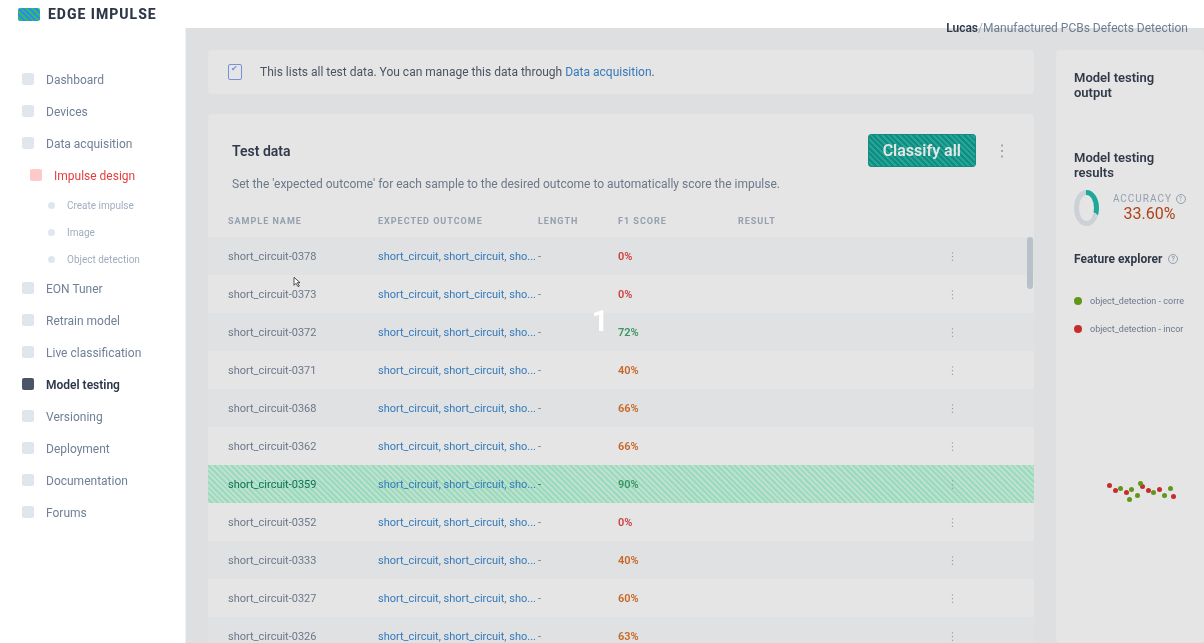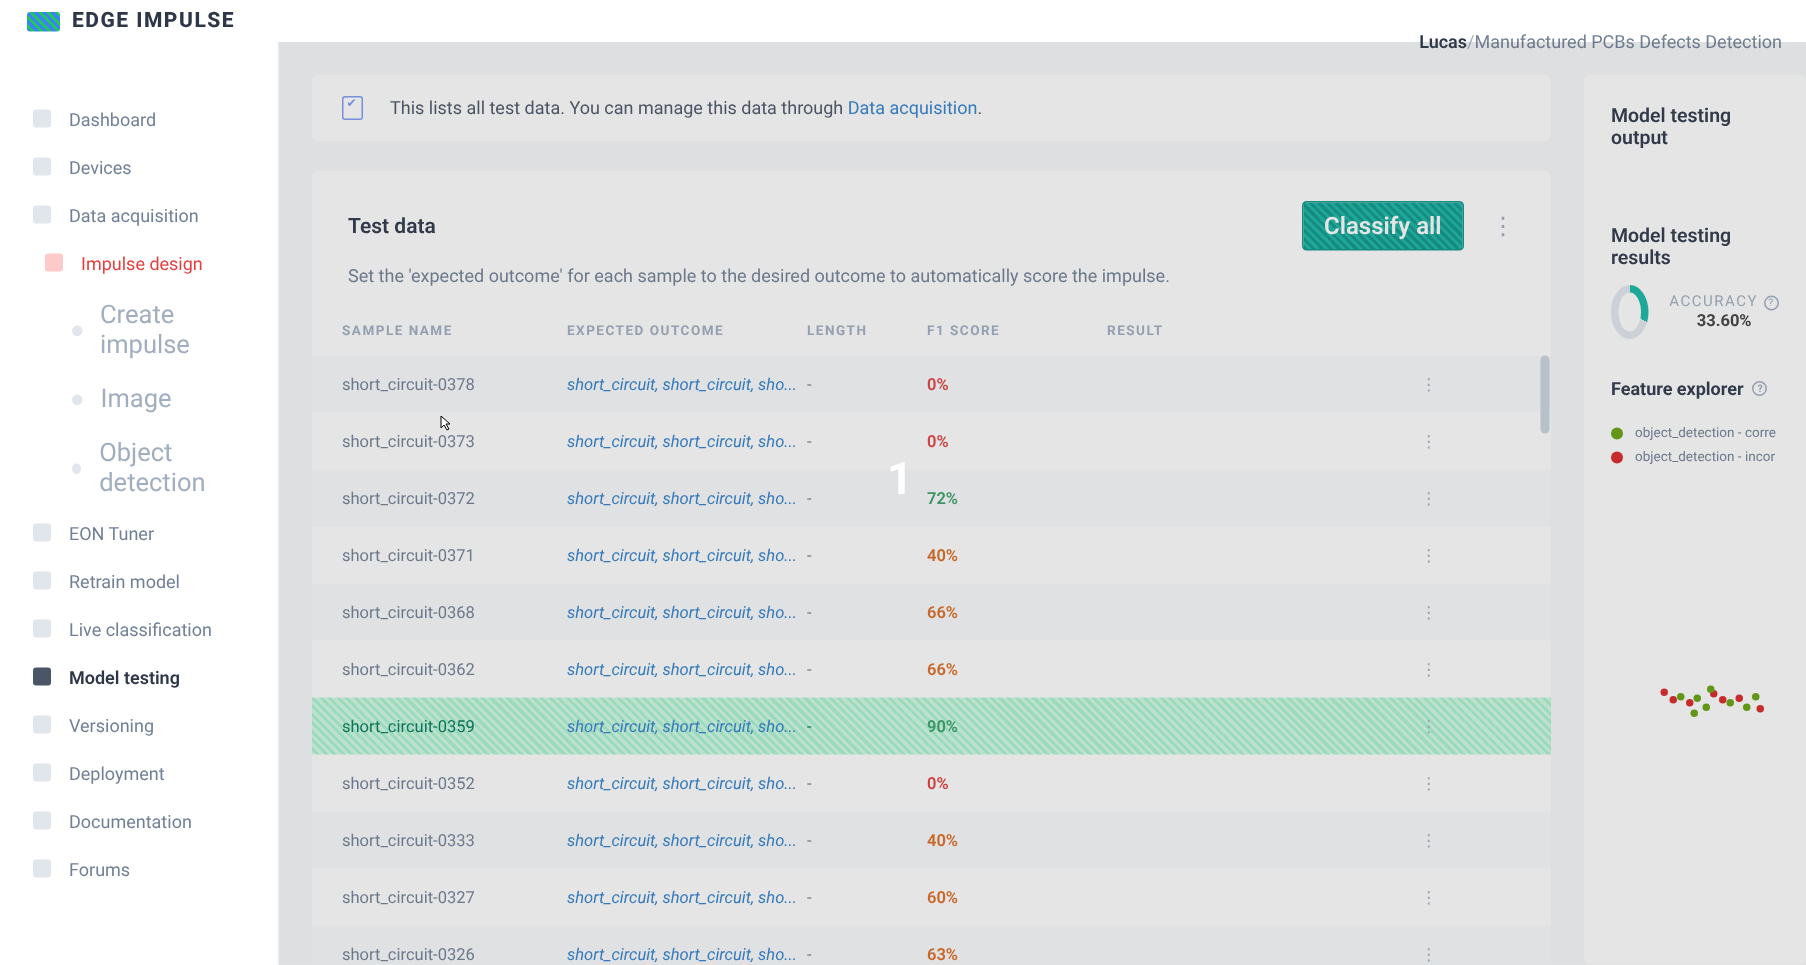--- a/index.html
+++ b/index.html
@@ -14,21 +14,21 @@
   .breadcrumb .sep { color: #a0aec0; }
 
   .layout { display: flex; height: calc(100% - 28px); }
 
   
   .sidebar { width: 186px; min-width:186px; background: #fff; border-right: 1px solid #edf2f7; padding-top: 36px; overflow:hidden; }
   .nav-item { display: flex; align-items: flex-start; gap: 12px; padding: 9px 10px 9px 22px; font-size: 12px; color: #718096; cursor: pointer; }
   .nav-item.active { color: #2d3748; font-weight: 600; }
   .nav-item.accent { color: #e53e3e; padding-left: 30px; }
   .nav-icon { width: 12px; height: 12px; display:inline-block; border-radius: 2px; background:#cbd5e0; opacity:.6; }
-  .nav-sub { display:flex; align-items:center; gap:12px; padding: 8px 10px 8px 48px; font-size: 17px; color:#a0aec0; cursor:pointer; }
+  .nav-sub { display:flex; align-items:center; gap:12px; padding: 8px 10px 8px 48px; font-size: 10px; color:#a0aec0; cursor:pointer; }
   .section-label { padding: 30px 22px 10px; font-size: 9px; letter-spacing: 1px; color:#a0aec0; font-weight:700; }
 
   
   .main { flex: 1; padding: 22px 0 0 22px; display:flex; gap:22px; overflow:hidden; }
 
   
   .banner { background:#fff; border-radius:4px; padding: 14px 20px; display:flex; align-items:center; gap:18px; font-size:12px; color:#4a5568; }
   .banner-icon { width:14px; height:16px; border:1px solid #7f9cf5; border-radius:2px; position:relative; }
   .banner-icon::after { content:'✔'; position:absolute; font-size:8px; top:-1px; left:2px; color:#7f9cf5; }
   .banner a { color:#3182ce; text-decoration:none; }
@@ -46,42 +46,42 @@
 
   .card-desc { padding: 10px 24px 0; font-size:12px; color:#718096; }
 
   
   .table-wrap { position:relative; }
   .th-row, .td-row { display:grid; grid-template-columns: 150px 160px 80px 120px 190px 30px; align-items:center; padding:0 20px; font-size:11px; }
   .th-row { height:32px; color:#a0aec0; font-size:9px; letter-spacing:1px; font-weight:700; text-transform:uppercase; }
   .td-row { height:38px; color:#718096; }
   .td-row:nth-child(odd){ background:#fafbfc; }
   .td-row.selected { background: repeating-linear-gradient(45deg,#d1fae5 0 2px,#a7f3d0 2px 4px); color:#047857; }
-  .exp-col { color:#3182ce; white-space:nowrap; overflow:hidden; text-overflow:ellipsis;font-style:italic; }
+  .exp-col { color:#3182ce; white-space:nowrap; overflow:hidden; text-overflow:ellipsis; }
   .f1-green { color:#38a169; font-weight:600; }
   .f1-orange{ color:#dd6b20; font-weight:600; }
   .f1-red { color:#e53e3e; font-weight:600; }
   .row-kebab { text-align:right; color:#a0aec0; cursor:pointer; }
 
   .tbody { max-height: 420px; overflow-y:auto; position:relative; }
   .scrollbar-fake { position:absolute; right:1px; top:32px; width:6px; height:52px; background:#cbd5e0; border-radius:3px; }
 
   
   .right-card { background:#fff; border-radius:4px; padding:20px 18px; }
   .right-card .card-title { font-size:13px; }
   .results-label { margin-top: 50px; font-size:13px; font-weight:600; color:#2d3748;}
   .accuracy-row { display:flex; align-items:center; gap:14px; margin-top:10px;text-align:center;}
   .acc-circle { width:36px; height:36px; border-radius:50%; background:conic-gradient(#14b8a6 0 33.6%, #e2e8f0 0); position:relative; }
   .acc-circle::after{content:'';position:absolute;inset:5px;border-radius:50%;background:#fff;}
   .acc-text .lbl{ font-size:10px; color:#a0aec0; letter-spacing:1px; display:flex;gap:4px;align-items:center;}
-  .acc-text .val{ font-size:11px; font-weight:700; color:#404040; }
+  .acc-text .val{ font-size:16px; font-weight:400; color:#c2410c; }
   .info-icon { width:10px;height:10px;border:1px solid #a0aec0;border-radius:50%;font-size:7px;color:#a0aec0;display:inline-flex;align-items:center;justify-content:center;}
   .feat-head { font-size:12px; font-weight:700; color:#2d3748; margin-top:26px; display:flex; gap:6px; align-items:center;}
   .legend { margin-top:18px; display:flex; flex-direction:column; gap:6px; font-size:9px; color:#718096; }
-  .legend .item{display:flex;gap:8px;align-items:center;}
+  .legend .item{display:flex;gap:8px;align-items:center;margin-top:12px;}
   .dot{width:8px;height:8px;border-radius:50%;}
   .dot.g{background:#65a30d;} .dot.r{background:#dc2626;}
   .feature-plot { margin-top:130px; width:110px; height:48px; position:relative; }
   .feature-plot span { position:absolute; width:5px;height:5px;border-radius:50%; }
 
   
   .overlay { position:fixed; inset:28px 0 0 186px; background:rgba(80,80,80,.15); pointer-events:none; }
   .overlay-num { position:fixed; left:600px; top:320px; transform:translate(-50%,-50%); color:#fff; font-size:30px; font-weight:700; }
 
   .cursor { position:fixed; left:288px; top:276px; width:16px;height:16px; pointer-events:none;}

